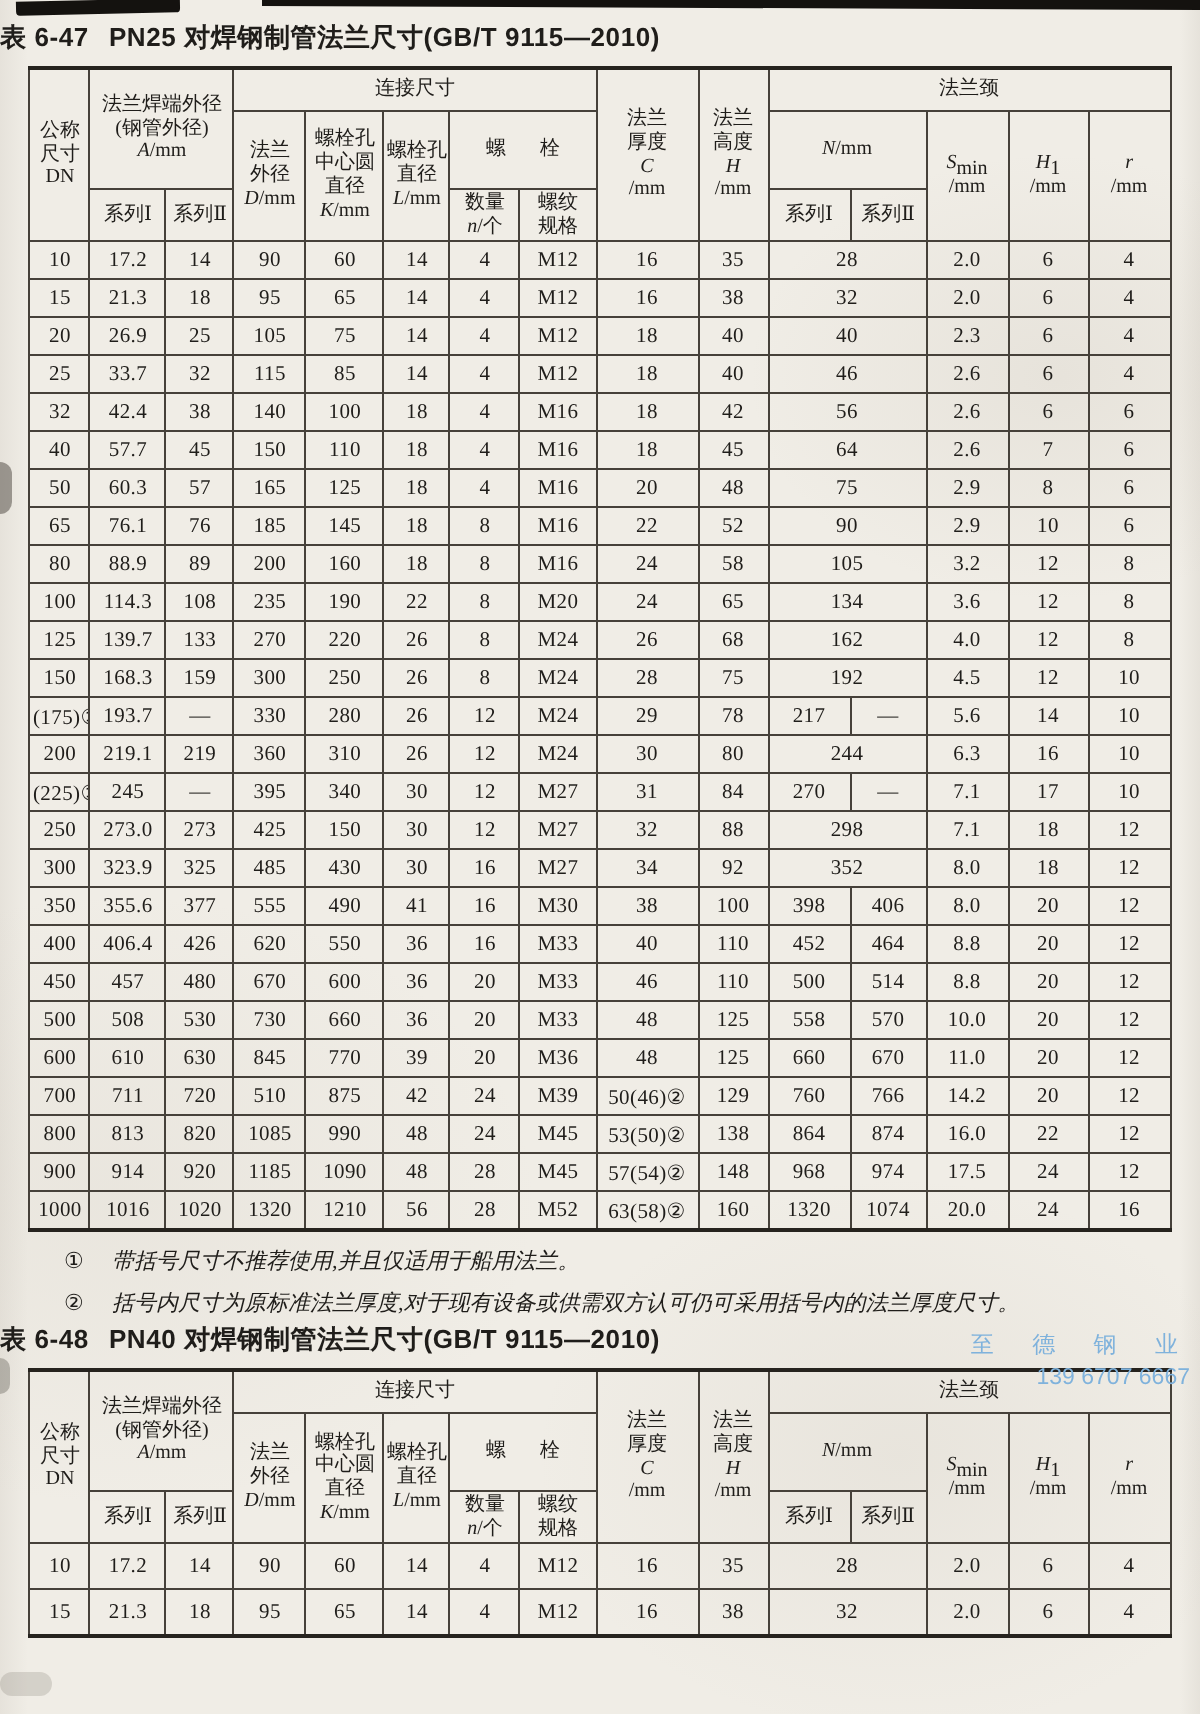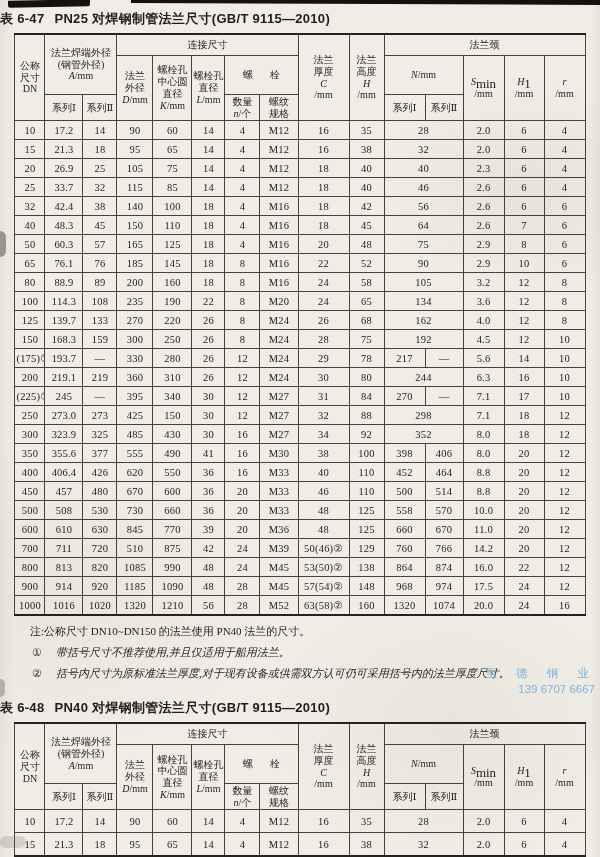--- a/index.html
+++ b/index.html
@@ -21,40 +21,40 @@
   .smudge{position:absolute;background:#57524a;opacity:.55;border-radius:0 6px 6px 0;}
   .sm1{left:0;top:231px;width:6px;height:26px;}
   .sm2{left:0;top:679px;width:5px;height:18px;opacity:.35;}
   .sm3{left:0;top:836px;width:26px;height:12px;opacity:.18;border-radius:6px;}
 
   .tbl-title{
     font-family:"Liberation Sans","DejaVu Sans",sans-serif;
     font-weight:700;font-size:13px;letter-spacing:.3px;
   }
   .title-1{padding-top:10px;}
-  .title-2{margin-top:17px;}
+  .title-2{margin-top:0;}
   .title-no{margin-right:10px;}
 
   table.dtable{
     width:570px;margin:5px auto 0;border-collapse:collapse;table-layout:fixed;
     border:1px solid #3a362f;border-top:2px solid #26231e;border-bottom:2px solid #26231e;
   }
   .dtable th,.dtable td{
     border:1px solid #46413a;text-align:center;vertical-align:middle;
     padding:0 1px;overflow:hidden;
   }
   .dtable th{font-weight:400;font-size:10px;line-height:1.18;}
   .dtable td{font-size:10.5px;height:18px;letter-spacing:.2px;}
   #table-48 td{height:22px;}
   tr.hr1 th{height:20px;}
   tr.hr2 th{height:38px;}
   tr.hr3 th{height:25px;}
   .grp{font-size:10.5px;}
   .sym{font-style:italic;font-family:"Liberation Serif","DejaVu Serif",serif;}
-  .dtable sub{font-size:13px;line-height:0;}
+  .dtable sub{font-size:10px;line-height:0;}
   .bolt-row{display:flex;justify-content:space-around;padding:0 8px;}
 
   .notes{width:568px;margin:7px auto 0;font-size:11px;line-height:1.55;}
   .note-main{padding-left:14px;}
   .note-item{display:flex;padding-left:16px;margin-top:4px;}
   .note-num{width:24px;flex:none;}
   .note-text{flex:1;font-style:italic;}
 
   .watermark{
     position:absolute;right:5px;top:666px;text-align:right;
@@ -251,21 +251,21 @@
         <td>M16</td>
         <td>18</td>
         <td>42</td>
         <td colspan="2">56</td>
         <td>2.6</td>
         <td>6</td>
         <td>6</td>
       </tr>
       <tr>
         <td>40</td>
-        <td>48.3</td>
+        <td>57.7</td>
         <td>45</td>
         <td>150</td>
         <td>110</td>
         <td>18</td>
         <td>4</td>
         <td>M16</td>
         <td>18</td>
         <td>45</td>
         <td colspan="2">64</td>
         <td>2.6</td>
@@ -600,21 +600,20 @@
         <td>1320</td>
         <td>1074</td>
         <td>20.0</td>
         <td>24</td>
         <td>16</td>
       </tr>
     </tbody>
 </table>
 
 <div class="notes">
-  <div class="note-main">注:公称尺寸 DN10~DN150 的法兰使用 PN40 法兰的尺寸。</div>
   <div class="note-item">
     <span class="note-num">①</span>
     <span class="note-text">带括号尺寸不推荐使用,并且仅适用于船用法兰。</span>
   </div>
   <div class="note-item">
     <span class="note-num">②</span>
     <span class="note-text">括号内尺寸为原标准法兰厚度,对于现有设备或供需双方认可仍可采用括号内的法兰厚度尺寸。</span>
   </div>
 </div>
 

